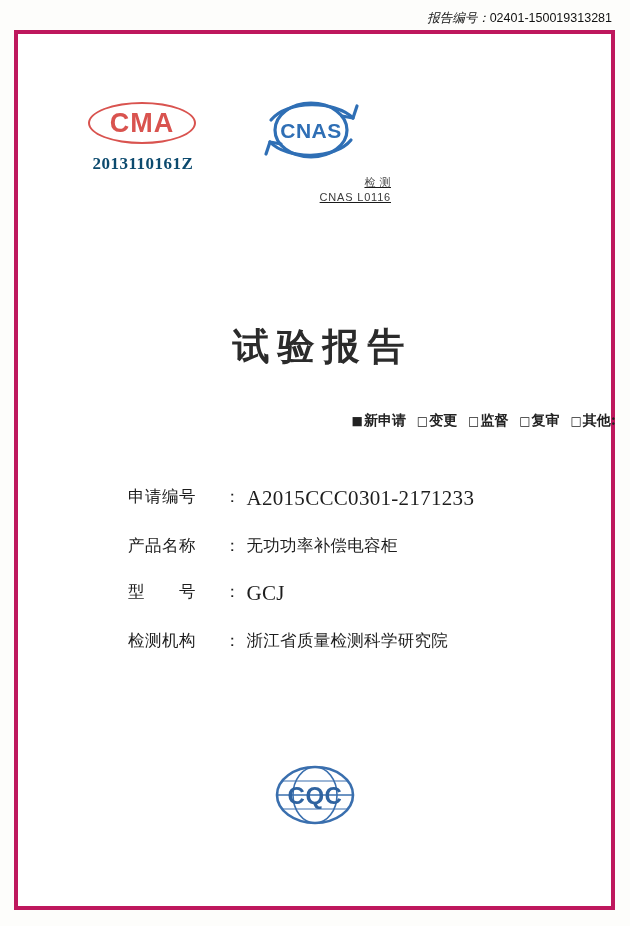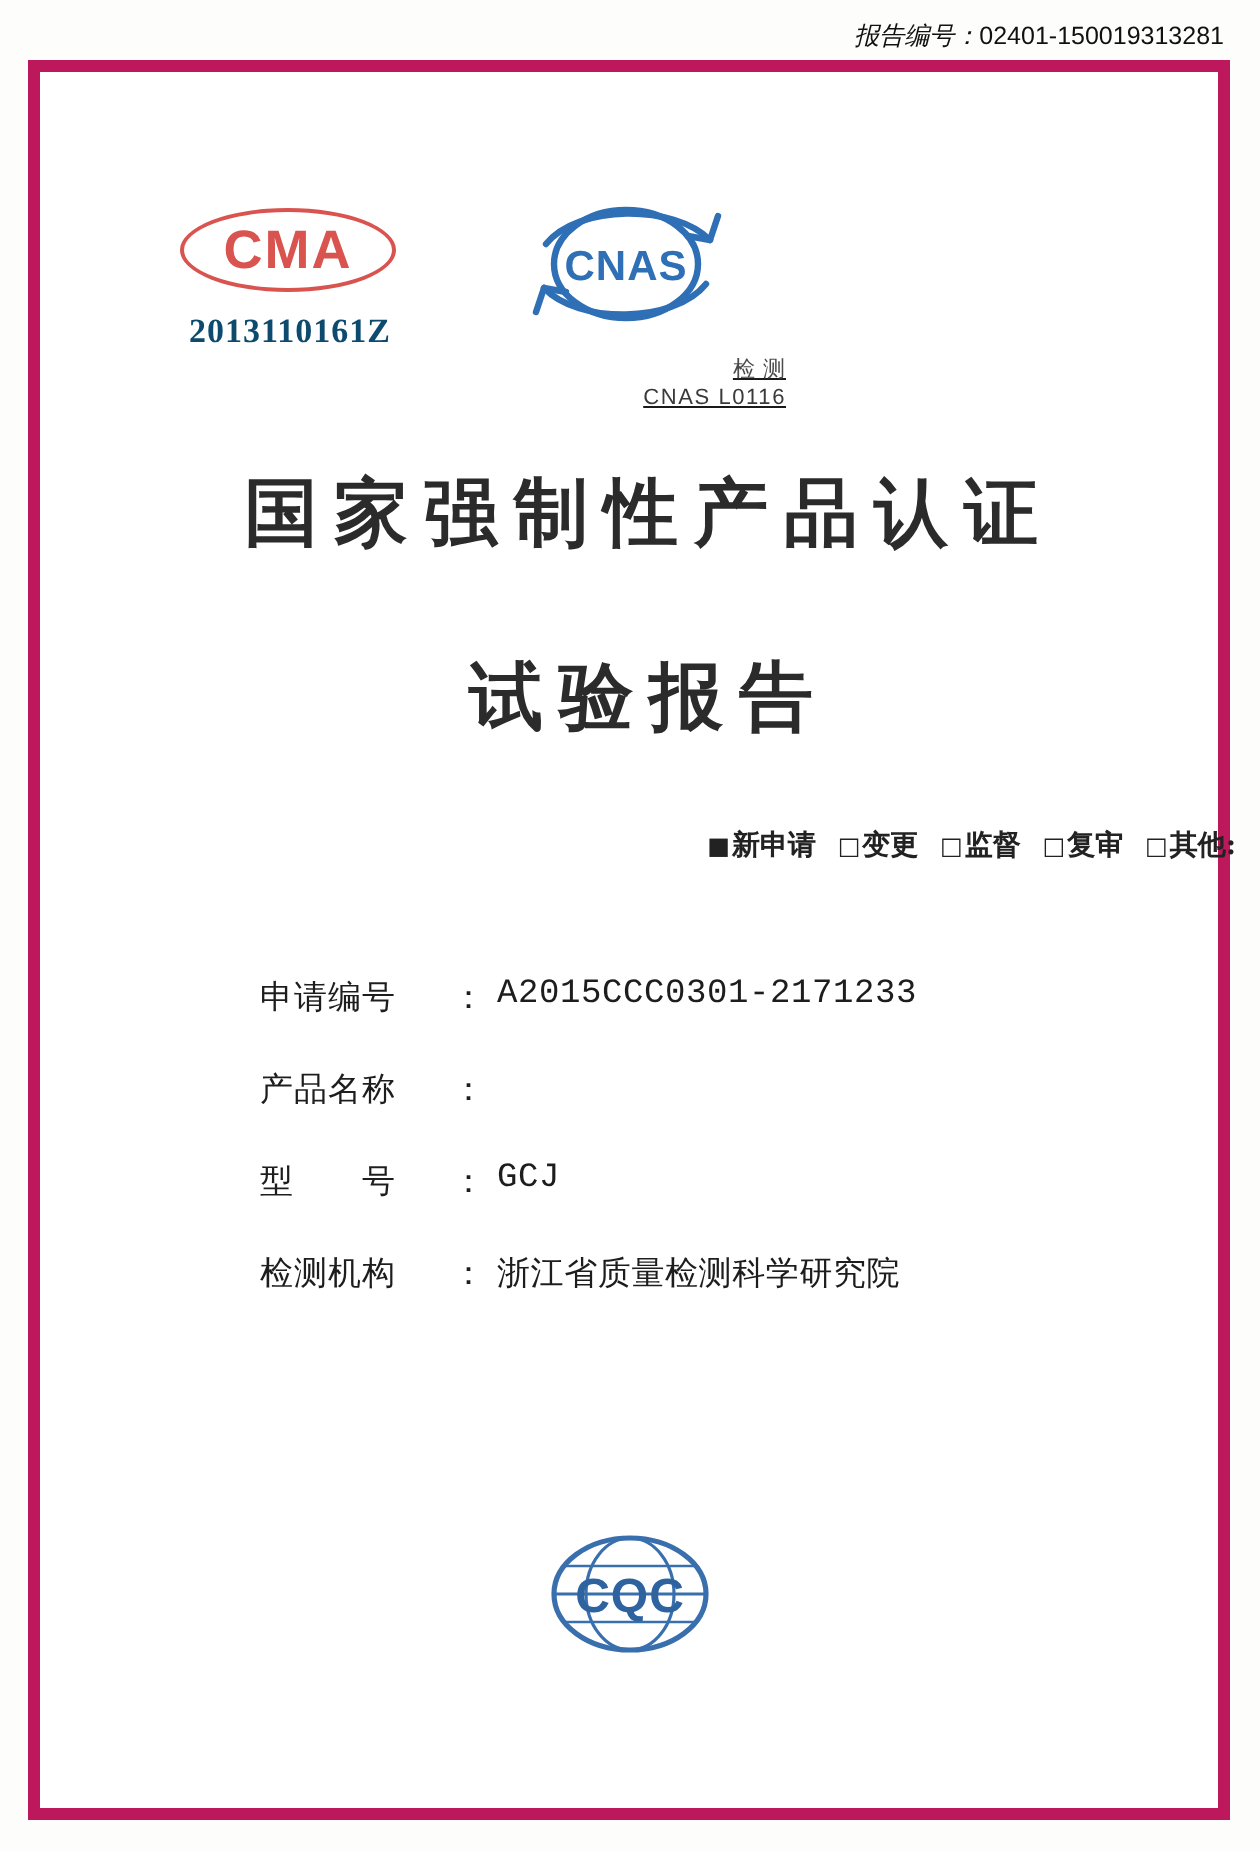--- a/index.html
+++ b/index.html
@@ -23,21 +23,21 @@
     width: 630px;
     height: 926px;
     background: #fdfdfb;
   }
   .page-border {
     position: absolute;
     left: 14px;
     top: 30px;
     width: 601px;
     height: 880px;
-    border: 6px solid #be185d;
+    border: 4px solid #be185d;
     box-sizing: border-box;
     background: #ffffff;
   }
 
   
   .report-no {
     position: absolute;
     right: 18px;
     top: 10px;
     font-size: 12.5px;
@@ -203,22 +203,22 @@
   .f-colon {
     flex: 0 0 10px;
     text-align: left;
   }
   .f-value {
     flex: 1 1 auto;
     padding-left: 6px;
     letter-spacing: 0.3px;
   }
   .f-value.latin {
-    font-family: Liberation Mono, monospace;
-    font-size: 17px;
+    font-family: Liberation Serif, serif;
+    font-size: 21px;
   }
   .f-second {
     margin-top: -12px;
     margin-bottom: 24px;
     padding-left: 124px;
     font-family: "DejaVu Serif", serif;
     font-size: 16.5px;
   }
 
   
@@ -261,21 +261,20 @@
             <path d="M94 44 C78 64, 30 64, 13 46" fill="none" stroke="#2f6fb5" stroke-width="3.2" stroke-linecap="round"></path>
             <path d="M13 46 L9 58 M13 46 L24 48" fill="none" stroke="#2f6fb5" stroke-width="3.2" stroke-linecap="round"></path>
             <text x="54" y="42" text-anchor="middle" font-family="Liberation Sans, sans-serif" font-size="21" font-weight="bold" fill="#2f6fb5" letter-spacing="0.5">CNAS</text>
           </svg>
         </div>
         <div class="cnas-sub">检 测</div>
         <div class="cnas-code">CNAS L0116</div>
       </div>
     </div>
 
-    <div class="title-main">国家强制性产品认证</div>
     <div class="title-sub">试验报告</div>
 
     <div class="checkrow">
       <span class="opt"><span class="bx">■</span><span>新申请</span></span>
       <span class="opt"><span class="bx">□</span><span>变更</span></span>
       <span class="opt"><span class="bx">□</span><span>监督</span></span>
       <span class="opt"><span class="bx">□</span><span>复审</span></span>
       <span class="opt"><span class="bx">□</span><span>其他:</span></span>
     </div>
 
@@ -283,20 +282,21 @@
 
       <div class="field">
         <span class="f-label">申请编号</span>
         <span class="f-colon">：</span>
         <span class="f-value latin">A2015CCC0301-2171233</span>
       </div>
 
       <div class="field">
         <span class="f-label">产品名称</span>
         <span class="f-colon">：</span>
+        <span class="f-value">无功功率补偿电容柜</span>
       </div>
 
       <div class="field">
         <span class="f-label">型　　号</span>
         <span class="f-colon">：</span>
         <span class="f-value latin">GCJ</span>
       </div>
 
       <div class="field">
         <span class="f-label">检测机构</span>

